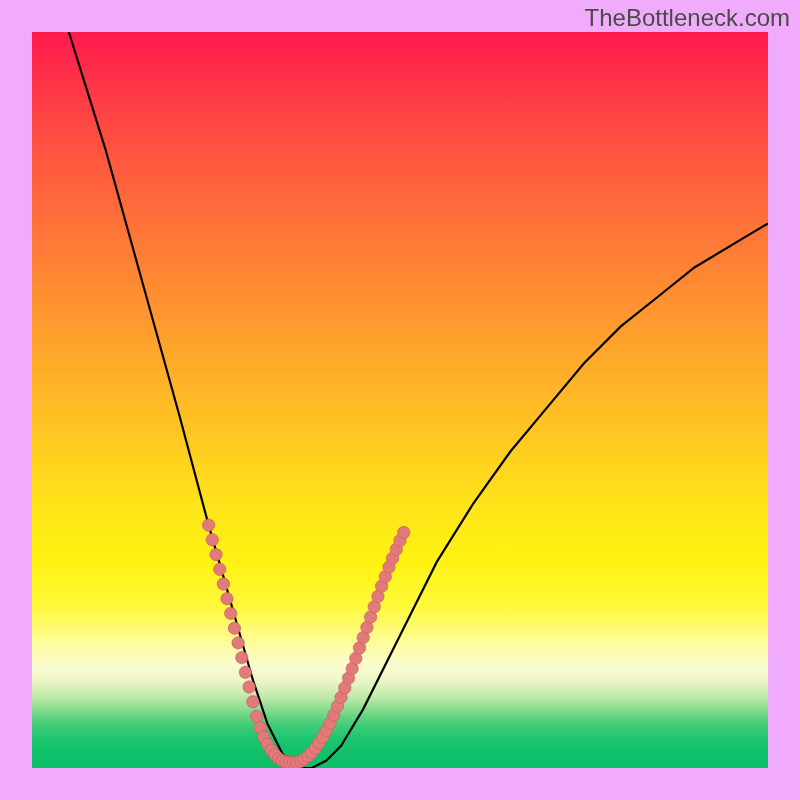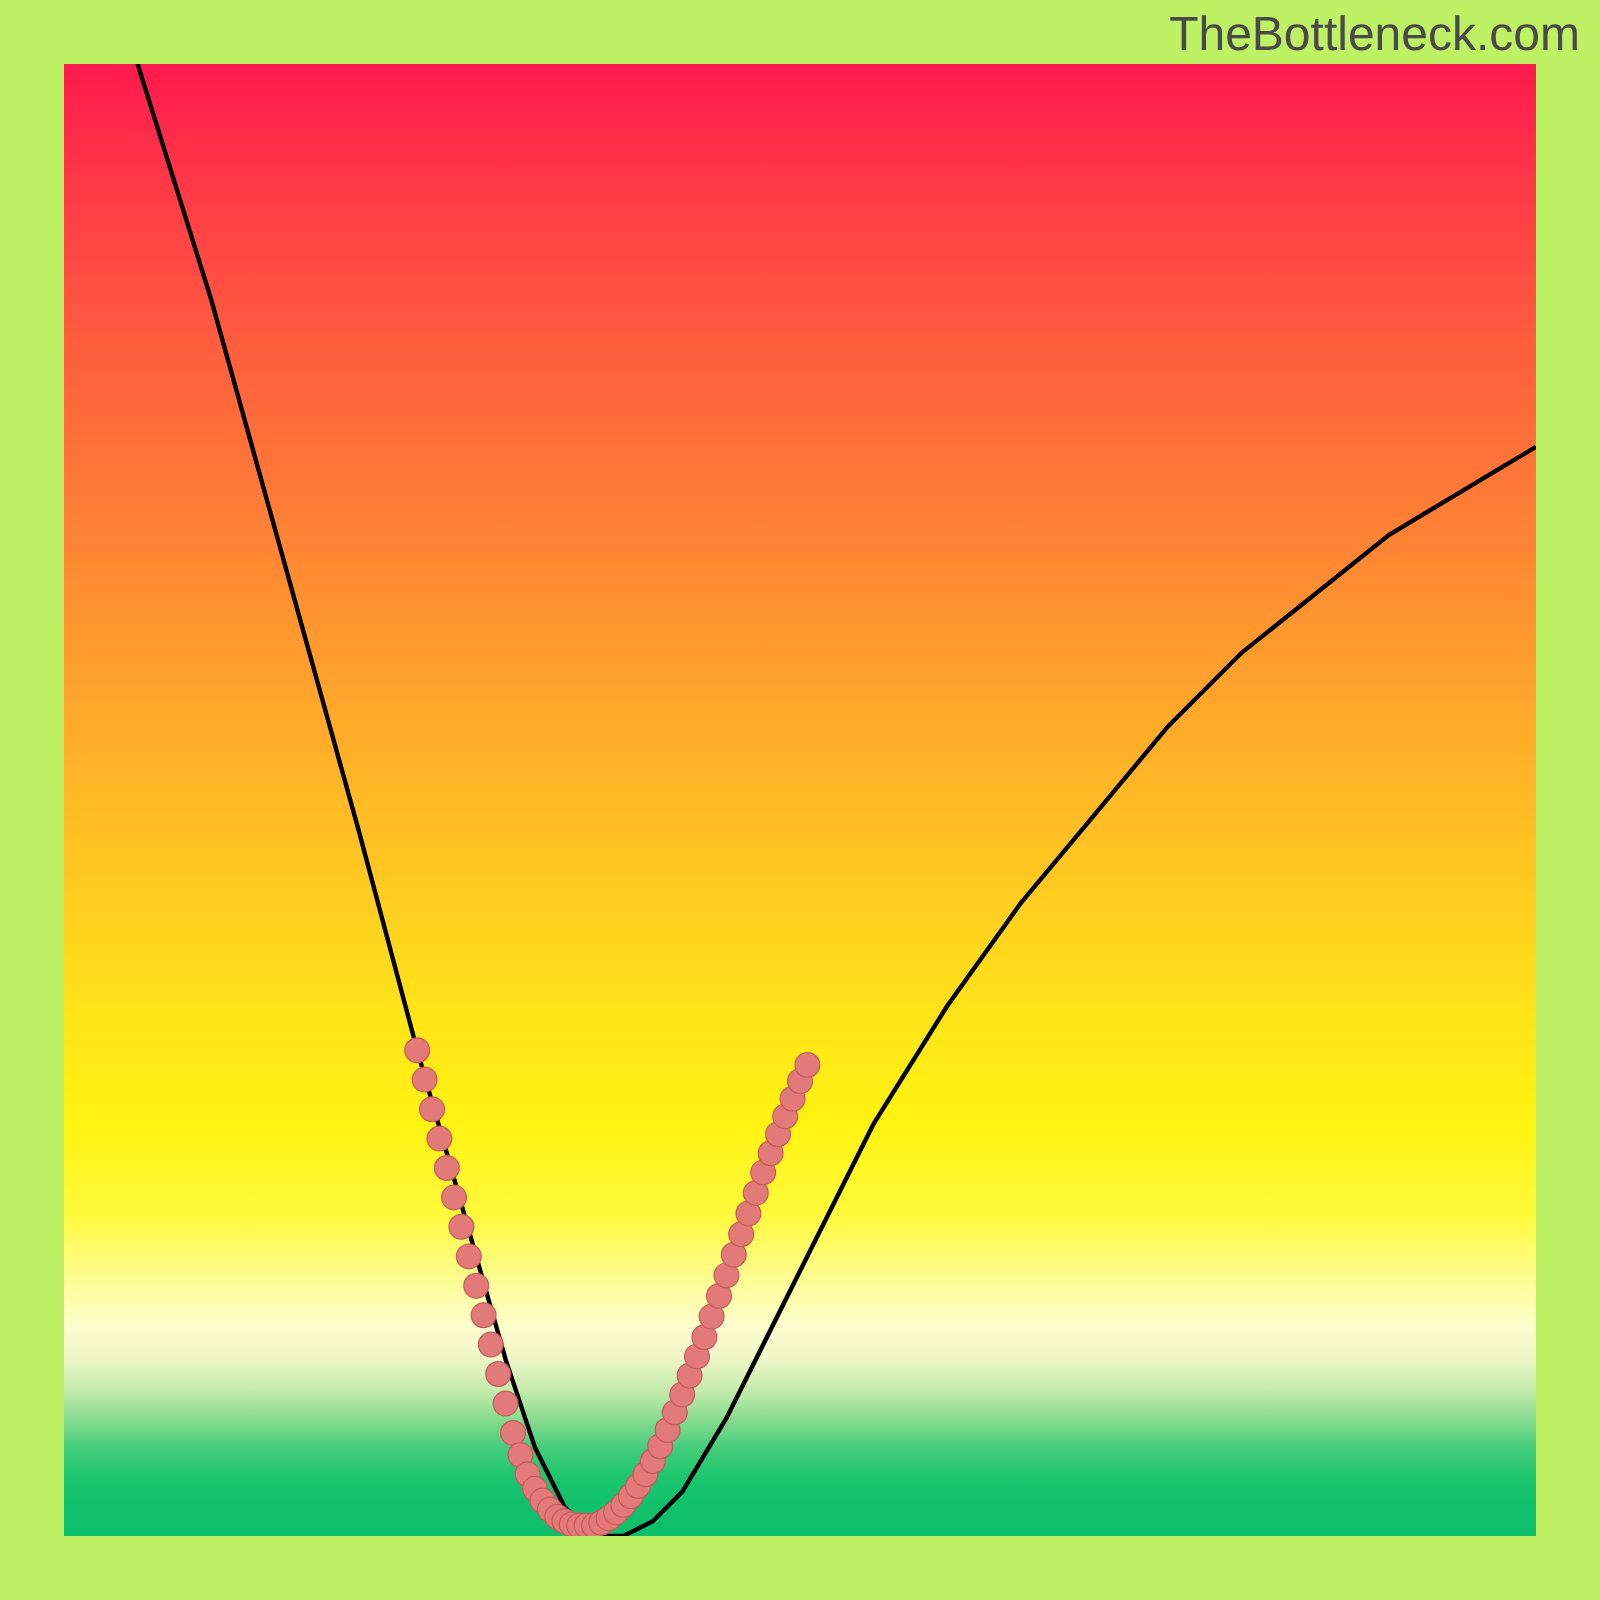--- a/index.html
+++ b/index.html
@@ -10,21 +10,21 @@
     overflow: hidden;
     background: #000;
     font-family: Arial, Helvetica, sans-serif;
   }
   .frame {
     position: absolute;
     left: 0;
     top: 0;
     width: 800px;
     height: 800px;
-    background: #bef264;
+    background: #f0abfc;
   }
   .plot {
     position: absolute;
     left: 32px;
     top: 32px;
     width: 736px;
     height: 736px;
     overflow: hidden;
     background: linear-gradient(
       to bottom,

